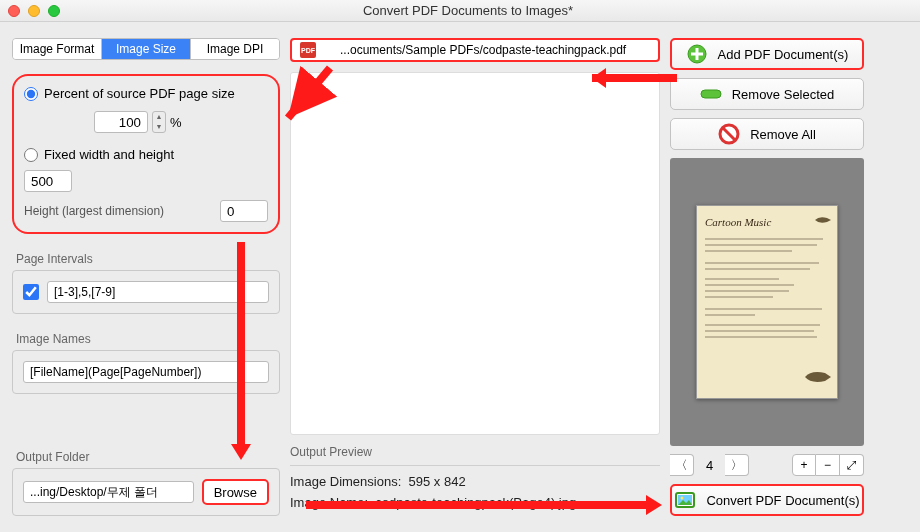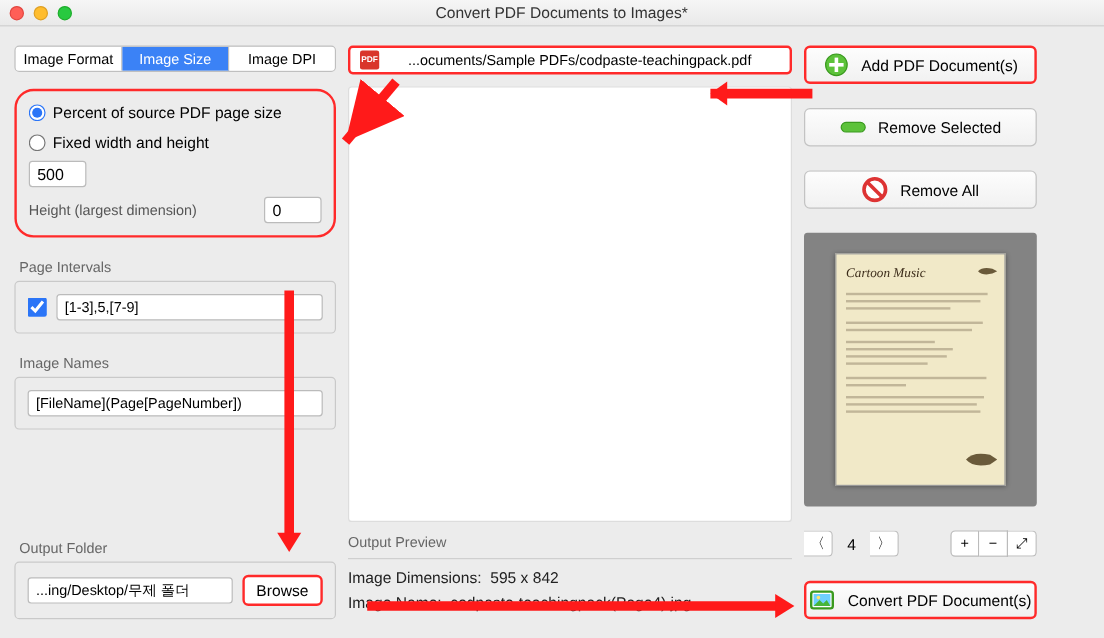--- a/index.html
+++ b/index.html
@@ -8,21 +8,21 @@
   .traffic { display: flex; gap: 8px; }
   .tl { width: 12px; height: 12px; border-radius: 50%; }
   .tl.r { background: #ff5f57; border: 1px solid #e24640; }
   .tl.y { background: #ffbd2e; border: 1px solid #dfa023; }
   .tl.g { background: #28c940; border: 1px solid #1dad2b; }
   .ttl { position: absolute; width: 100%; text-align: center; font-size: 13px; color: #333; }
   .content { display: flex; padding: 16px 12px; gap: 10px; height: calc(100% - 22px); }
   .col { display: flex; flex-direction: column; }
   .left { width: 268px; gap: 14px; }
   .mid { width: 370px; gap: 10px; }
-  .right { width: 194px; gap: 20px; border-radius: 14px; }
+  .right { width: 194px; gap: 8px; border-radius: 14px; }
   .seg { display: flex; border: 1px solid #bfbfbf; border-radius: 4px; overflow: hidden; height: 22px; }
   .seg button { flex: 1; border: none; background: #fff; font-size: 12px; cursor: pointer; border-right: 1px solid #bfbfbf; }
   .seg button:last-child { border-right: none; }
   .seg button.active { background: #3b82f6; color: #fff; }
   .group { border: 1px solid #c7c7c7; border-radius: 4px; padding: 10px; font-size: 13px; background: #ececec; }
   .group.redhl { border: 2px solid #ff2a2a; border-radius: 16px; }
   .radio-row { display: flex; align-items: center; gap: 6px; margin-bottom: 10px; }
   input[type=radio] { width: 14px; height: 14px; accent-color: #2b75f7; }
   .percent-line { display: flex; align-items: center; gap: 4px; margin: 0 0 14px 70px; }
   .num-field { width: 54px; height: 22px; border: 1px solid #bbb; border-radius: 3px; background: #fff; text-align: right; padding: 0 6px; }
@@ -83,20 +83,28 @@
       <button>Image Format</button>
       <button class="active">Image Size</button>
       <button>Image DPI</button>
     </div>
 
     <div class="group redhl">
       <div class="radio-row">
         <input type="radio" checked="" style="">
         <span>Percent of source PDF page size</span>
       </div>
+      <div class="percent-line">
+        <input class="num-field" value="100" style="">
+        <div class="stepper">
+            <span>▲</span>
+            <span>▼</span>
+          </div>
+        <span>%</span>
+      </div>
       <div class="radio-row" style="margin-bottom:4px">
         <input type="radio" style="">
         <span>Fixed width and height</span>
       </div>
       <div class="dim-row">
         <input class="small-field" value="500" style="">
       </div>
       <div class="dim-row">
         <span class="label">Height (largest dimension)</span>
         <input class="small-field" value="0" style="">

